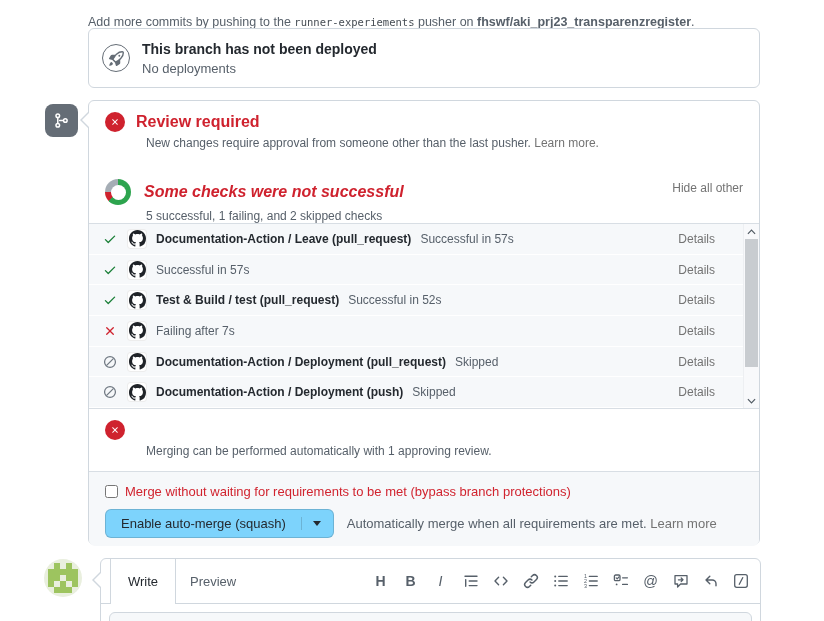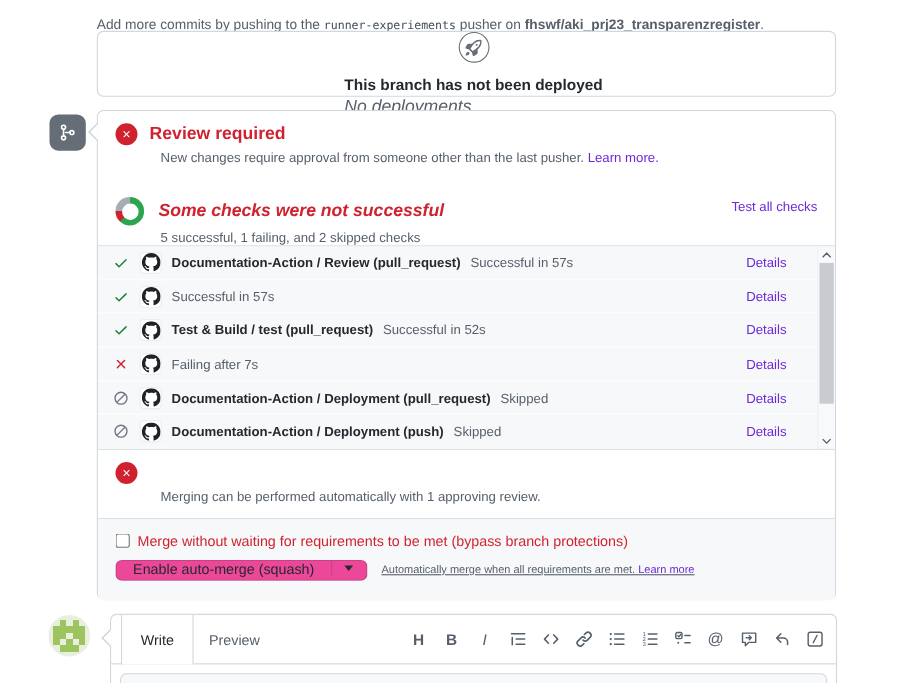--- a/index.html
+++ b/index.html
@@ -2,35 +2,35 @@
 <html><head>
 <meta charset="utf-8">
 <style>
   html,body{margin:0;padding:0;}
   body{
     width:824px;height:621px;position:relative;overflow:hidden;
     background:#ffffff;color:#24292f;
     font-family:"Liberation Sans","DejaVu Sans",sans-serif;
     -webkit-font-smoothing:antialiased;
   }
-  a{color:#6d28d9;text-decoration:none;cursor:pointer;}
+  a{color:#737373;text-decoration:none;cursor:pointer;}
   svg{display:block;}
 
   
   .hint{position:absolute;left:88px;top:1px;font-size:12.5px;color:#57606a;line-height:16px;}
   .hint code{font-family:"DejaVu Sans Mono","Liberation Mono",monospace;font-size:10.5px;color:#454c53;}
   .hint strong{font-weight:700;color:#57606a;text-align:center;}
 
   
   .deploy-card{position:absolute;left:88px;top:28px;width:672px;height:60px;box-sizing:border-box;
-    border:1px solid #d0d7de;border-radius:6px;background:#fff;display:flex;align-items:center;padding-left:13px;gap:12px;flex-direction:column;}
+    border:1px solid #d0d7de;border-radius:6px;background:#fff;display:flex;align-items:center;padding-left:13px;gap:12px;}
   .rocket-circle{width:28px;height:28px;border-radius:50%;border:1.5px solid #656d76;box-sizing:border-box;
     display:flex;align-items:center;justify-content:center;color:#656d76;flex:none;}
   .deploy-title{font-size:14px;font-weight:600;color:#24292f;line-height:17px;}
-  .deploy-sub{font-size:16px;color:#57606a;margin-top:3px;font-style:italic;}
+  .deploy-sub{font-size:13px;color:#57606a;margin-top:3px;}
 
   
   .git-badge{position:absolute;left:45px;top:104px;width:33px;height:33px;border-radius:8px;background:#656d76;
     display:flex;align-items:center;justify-content:center;}
 
   
   .merge-card{position:absolute;left:88px;top:100px;width:672px;height:445px;box-sizing:border-box;
     border:1px solid #d0d7de;border-radius:6px;background:#fff;}
   .merge-card::before{content:"";position:absolute;left:-9px;top:11px;border:8px solid transparent;border-left:0;border-right-color:#d0d7de;}
   .merge-card::after{content:"";position:absolute;left:-7px;top:12px;border:7px solid transparent;border-left:0;border-right-color:#fff;}
@@ -67,26 +67,26 @@
   .sb-thumb{position:absolute;left:1px;right:1px;top:15px;height:128px;background:#c8ccd0;}
 
   .sec-blocked{height:63px;border-top:1px solid #d8dee4;}
 
   
   .merge-actions{height:75px;box-sizing:border-box;border-top:1px solid #d8dee4;background:#f6f8fa;
     border-radius:0 0 6px 6px;padding:12px 16px;}
   .bypass-row{display:flex;align-items:center;gap:7px;font-size:13px;color:#d1242f;}
   .bypass-row input{width:13px;height:13px;margin:0;flex:none;}
   .actions-row{margin-top:10px;display:flex;align-items:center;gap:13px;}
-  .btn-group{display:flex;align-items:flex-start;height:19px;box-sizing:border-box;background:#ec4899;
+  .btn-group{display:flex;align-items:center;height:29px;box-sizing:border-box;background:#7dd3fc;
     border:1px solid rgba(31,35,40,0.18);border-radius:6px;overflow:hidden;}
   .btn-main{padding:0 15px;display:flex;align-items:center;font-size:13px;font-weight:500;color:#24292f;cursor:pointer;}
   .btn-caret{width:31px;display:flex;align-items:center;justify-content:center;border-left:1px solid rgba(31,35,40,0.18);cursor:pointer;}
   .caret{width:0;height:0;border:4px solid transparent;border-top:5px solid #24292f;margin-top:4px;}
-  .actions-hint{font-size:10px;color:#57606a;text-decoration:underline;}
+  .actions-hint{font-size:13px;color:#57606a;}
 
   
   .avatar{position:absolute;left:44px;top:559px;width:38px;height:38px;border-radius:50%;overflow:hidden;}
   .comment-card{position:absolute;left:100px;top:558px;width:661px;height:90px;box-sizing:border-box;
     border:1px solid #d0d7de;border-radius:6px;background:#fff;}
   .comment-card::before{content:"";position:absolute;left:-9px;top:13px;border:8px solid transparent;border-left:0;border-right-color:#d0d7de;}
   .comment-card::after{content:"";position:absolute;left:-7px;top:14px;border:7px solid transparent;border-left:0;border-right-color:#fff;}
   .comment-head{position:relative;height:44px;border-bottom:1px solid #d0d7de;}
   .tab-write{position:absolute;left:9px;top:0;height:45px;box-sizing:border-box;padding:0 17px;display:flex;align-items:center;
     background:#fff;border-left:1px solid #d0d7de;border-right:1px solid #d0d7de;font-size:13px;color:#24292f;z-index:2;cursor:pointer;}
@@ -150,37 +150,37 @@
       <a>Learn more.</a>
     </div>
   </div>
 
   <div class="section sec-checks-head">
     <div class="sec-head">
       <span class="donut"></span>
       <span class="sec-title">Some checks were not successful</span>
     </div>
     <div class="sec-desc">5 successful, 1 failing, and 2 skipped checks</div>
-    <a class="hide-link">Test all checks</a>
+    <a class="hide-link">Hide all other</a>
   </div>
 
   <div class="checks-list">
 
     <div class="check-row">
       <span class="status-i">
           <svg width="14" height="14" viewBox="0 0 16 16" fill="#1a7f37">
             <path d="M13.78 4.22a.75.75 0 0 1 0 1.06l-7.25 7.25a.75.75 0 0 1-1.06 0L2.22 9.28a.75.75 0 0 1 1.06-1.06L6 10.94l6.72-6.72a.75.75 0 0 1 1.06 0Z"></path>
           </svg>
         </span>
       <span class="row-avatar">
           <svg width="17" height="17" viewBox="0 0 16 16" fill="#1f2328">
             <path d="M8 0C3.58 0 0 3.58 0 8c0 3.54 2.29 6.53 5.47 7.59.4.07.55-.17.55-.38 0-.19-.01-.82-.01-1.49-2.01.37-2.53-.49-2.69-.94-.09-.23-.48-.94-.82-1.13-.28-.15-.68-.52-.01-.53.63-.01 1.08.58 1.23.82.72 1.21 1.87.87 2.33.66.07-.52.28-.87.51-1.07-1.78-.2-3.64-.89-3.64-3.95 0-.87.31-1.59.82-2.15-.08-.2-.36-1.02.08-2.12 0 0 .67-.21 2.2.82.64-.18 1.32-.27 2-.27s1.36.09 2 .27c1.53-1.04 2.2-.82 2.2-.82.44 1.1.16 1.92.08 2.12.51.56.82 1.27.82 2.15 0 3.07-1.87 3.75-3.65 3.95.29.25.54.73.54 1.48 0 1.07-.01 1.93-.01 2.2 0 .21.15.46.55.38A8.01 8.01 0 0 0 16 8c0-4.42-3.58-8-8-8Z"></path>
           </svg>
         </span>
-      <span class="row-name">Documentation-Action / Review (pull_request)</span>
+      <span class="row-name">Documentation-Action / Leave (pull_request)</span>
       <span class="row-result">Successful in 57s</span>
       <a class="row-details">Details</a>
     </div>
 
     <div class="check-row">
       <span class="status-i">
           <svg width="14" height="14" viewBox="0 0 16 16" fill="#1a7f37">
             <path d="M13.78 4.22a.75.75 0 0 1 0 1.06l-7.25 7.25a.75.75 0 0 1-1.06 0L2.22 9.28a.75.75 0 0 1 1.06-1.06L6 10.94l6.72-6.72a.75.75 0 0 1 1.06 0Z"></path>
           </svg>
         </span>

